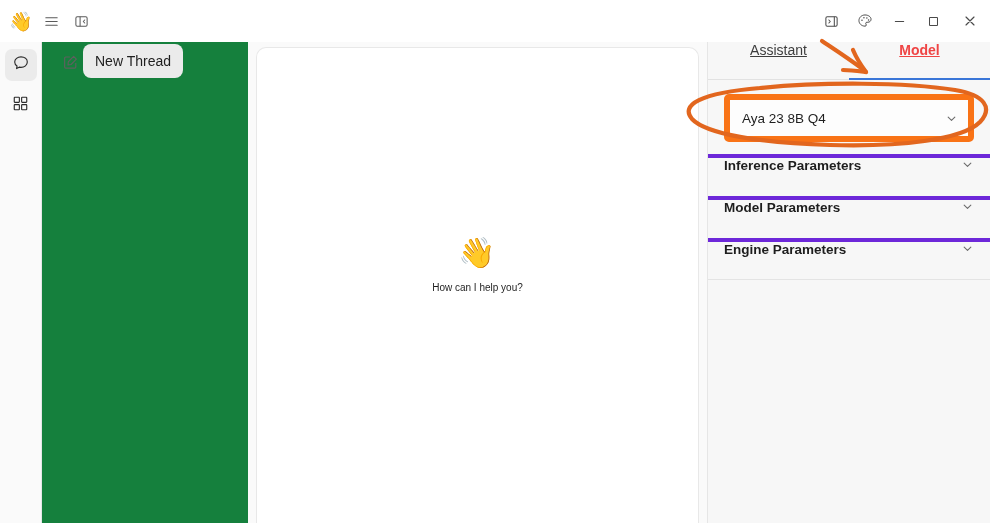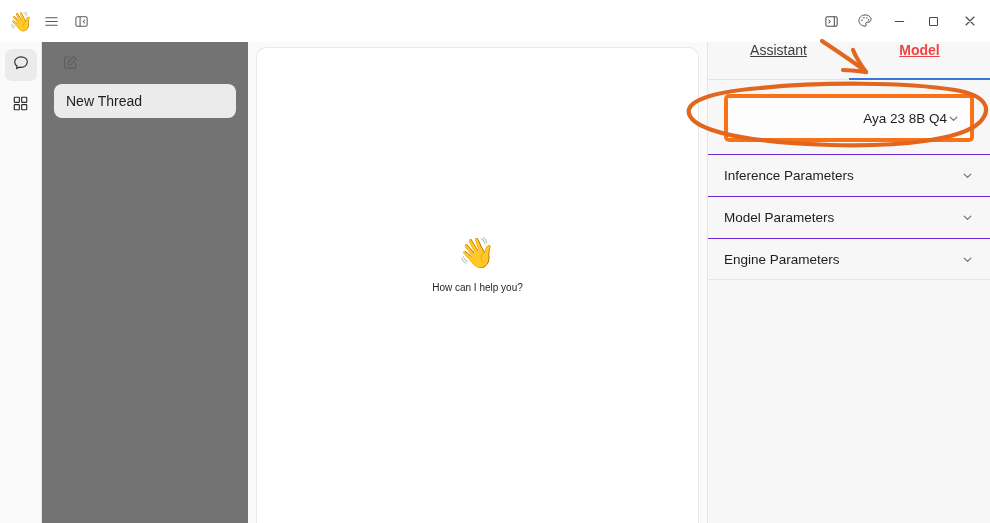--- a/index.html
+++ b/index.html
@@ -84,23 +84,23 @@
     display: flex; align-items: center; justify-content: center;
     border-radius: 7px;
     color: #2b2b2b;
   }
   .rail-btn.active { background: #ebebeb; }
 
   
   .sidebar {
     width: 206px;
     flex: 0 0 206px;
-    background: #737373;
-    display: flex;
-    flex-direction: column;
+    background: #15803d;
+    display: flex;
+    flex-direction: row;
     padding: 0 12px;
   }
   .sidebar-top {
     height: 40px;
     display: flex;
     align-items: center;
     padding-left: 3px;
   }
   .compose-btn {
     width: 26px; height: 26px;
@@ -186,41 +186,40 @@
     position: absolute;
     left: 0; right: 0; bottom: -1px;
     height: 2px;
     background: #3a76d8;
   }
 
   .select-area { padding: 14px 16px 12px 16px; }
   .model-select {
     height: 48px;
     background: #fdfdfd;
-    border: 4px solid #f97316;
+    border: 6px solid #f97316;
     border-radius: 5px;
     display: flex;
     align-items: center;
-    justify-content: flex-end;
+    justify-content: space-between;
     padding: 0 10px 0 12px;
     font-size: 13.5px;
     color: #1f1f1f;
   }
   .chev { color: #6b6b6b; display: flex; }
 
   .param-list { display: flex; flex-direction: column; }
   .param-row {
     height: 42px;
     display: flex;
-    align-items: center;
     justify-content: space-between;
     padding: 0 16px;
-    border-top: 1px solid #6d28d9;
+    border-top: 4px solid #6d28d9;
     font-size: 13.5px;
-    font-weight: normal;
+    font-weight: bold;
     color: #1e1e1e;
   }
   .param-row:last-child { border-bottom: 1px solid #e4e4e4; gap: 8px; }
 
   
   .annot {
     position: absolute;
     left: 0; top: 0;
     width: 990px; height: 523px;
     pointer-events: none;

